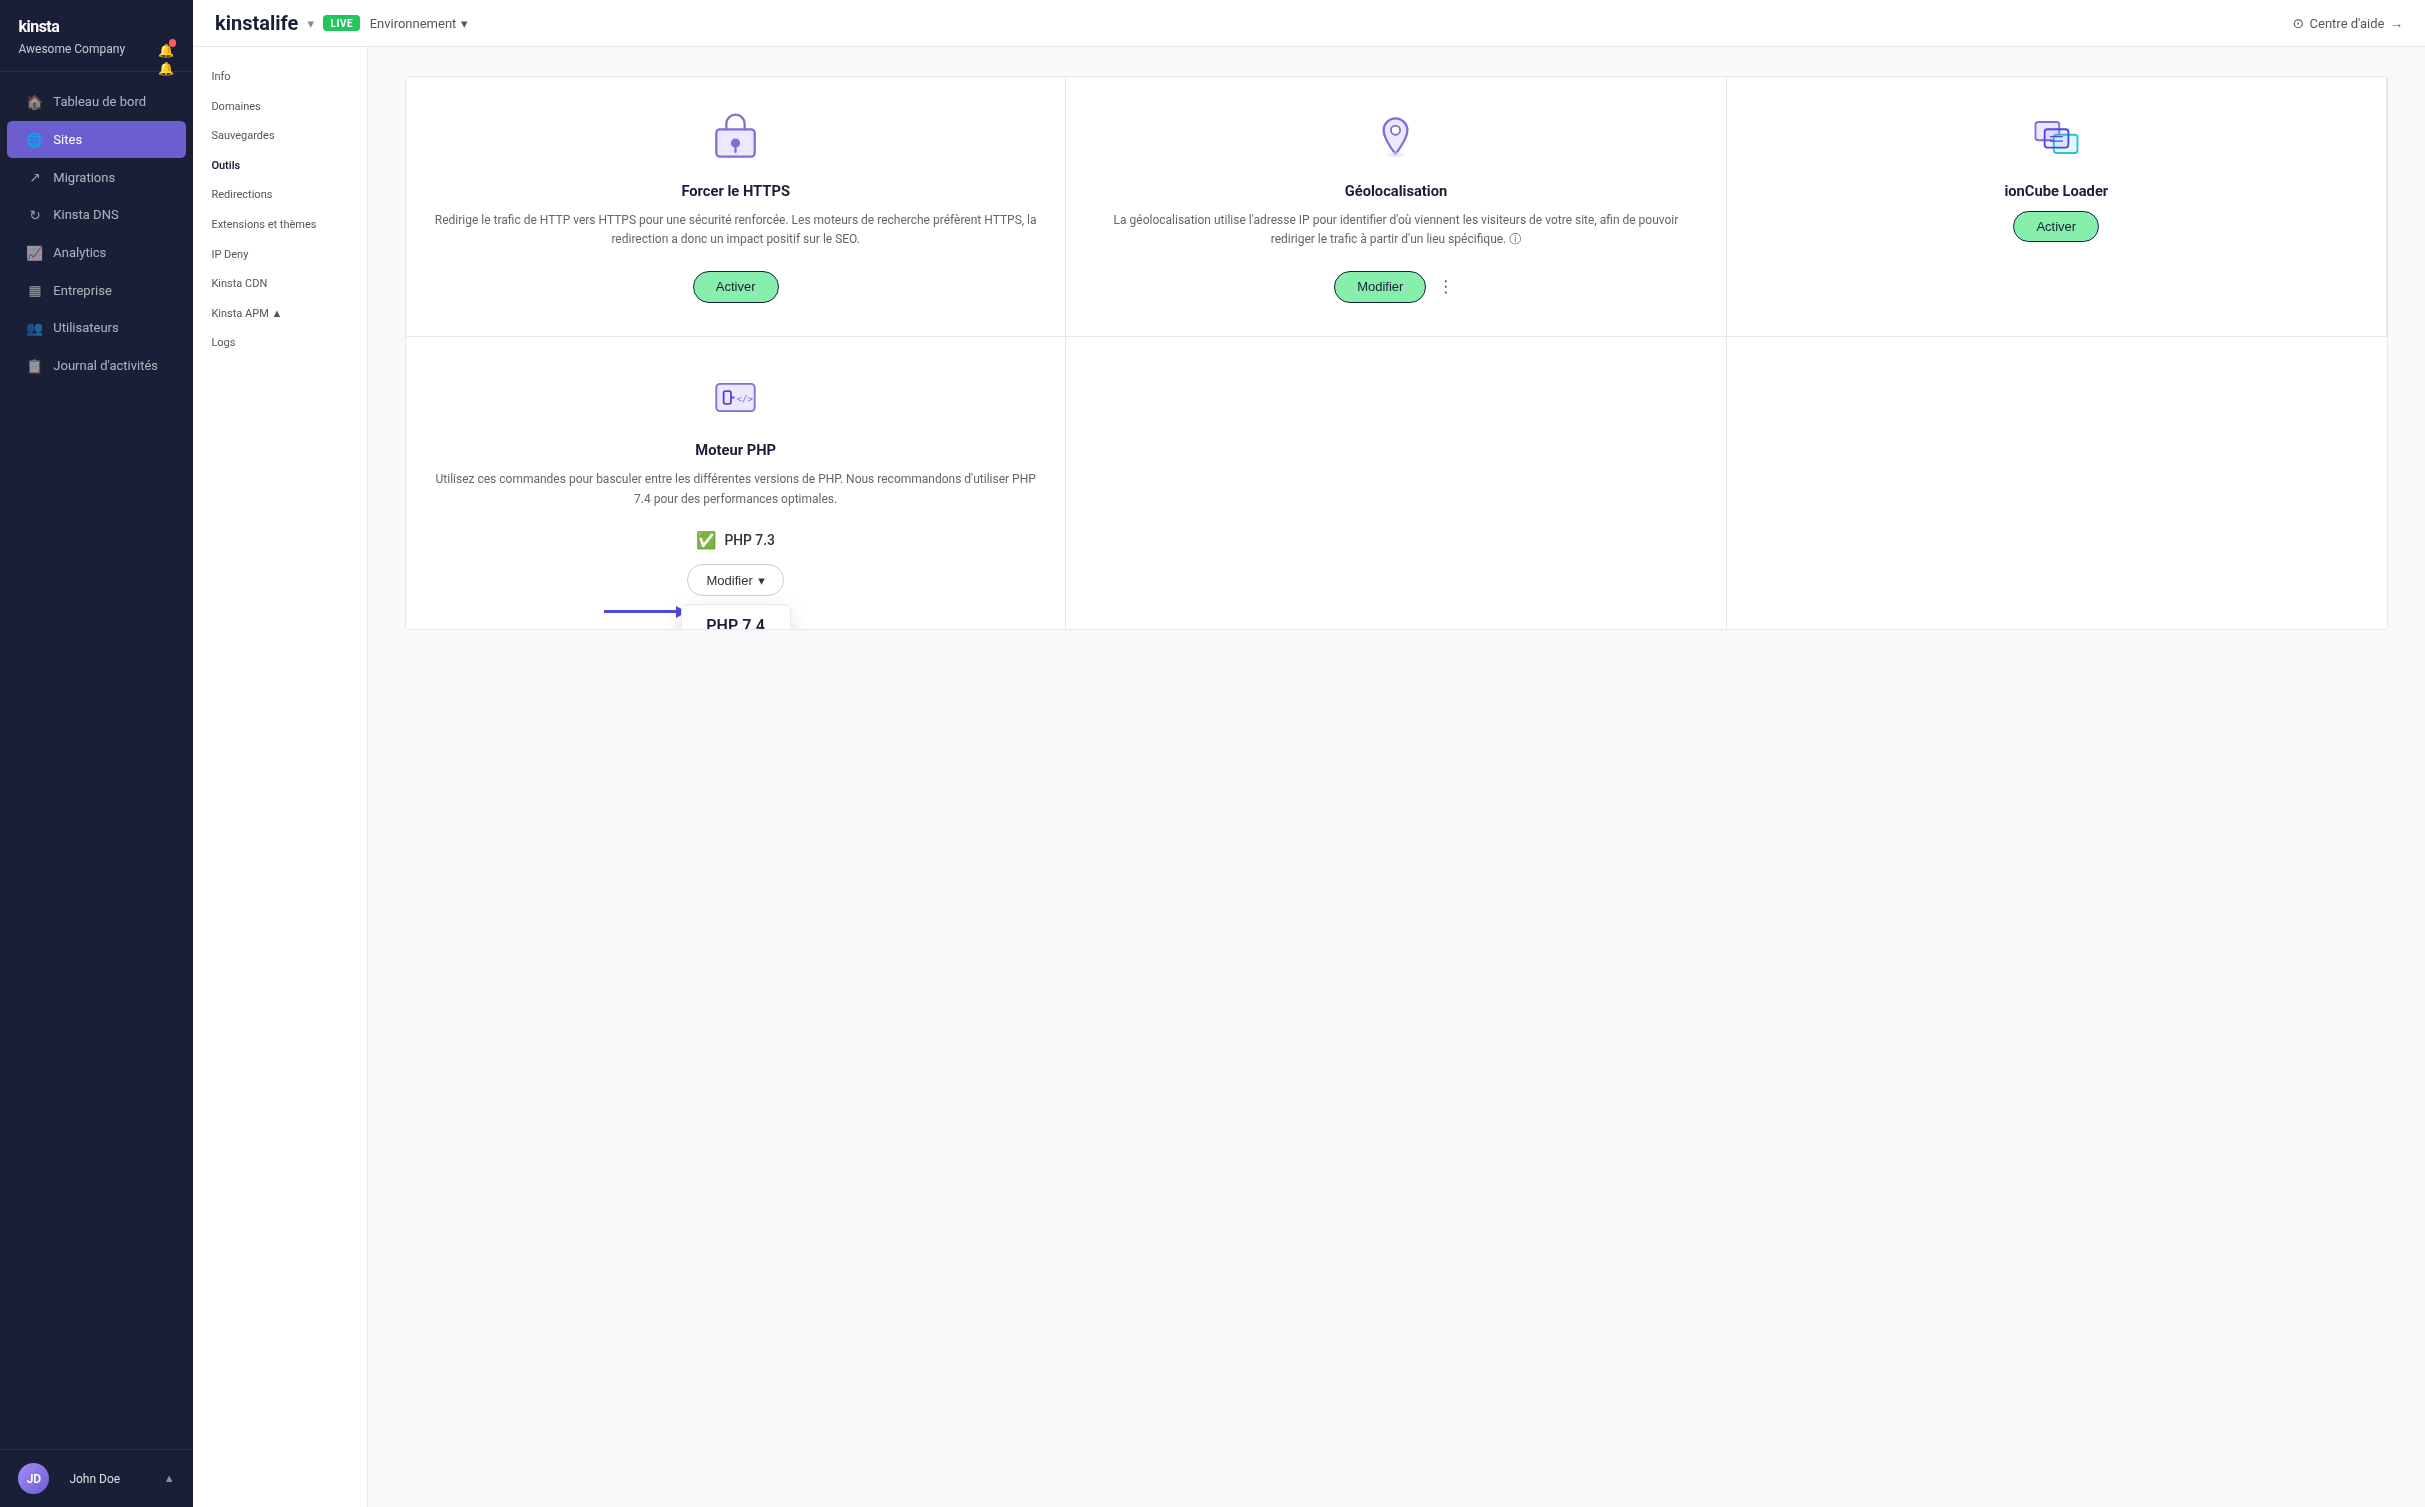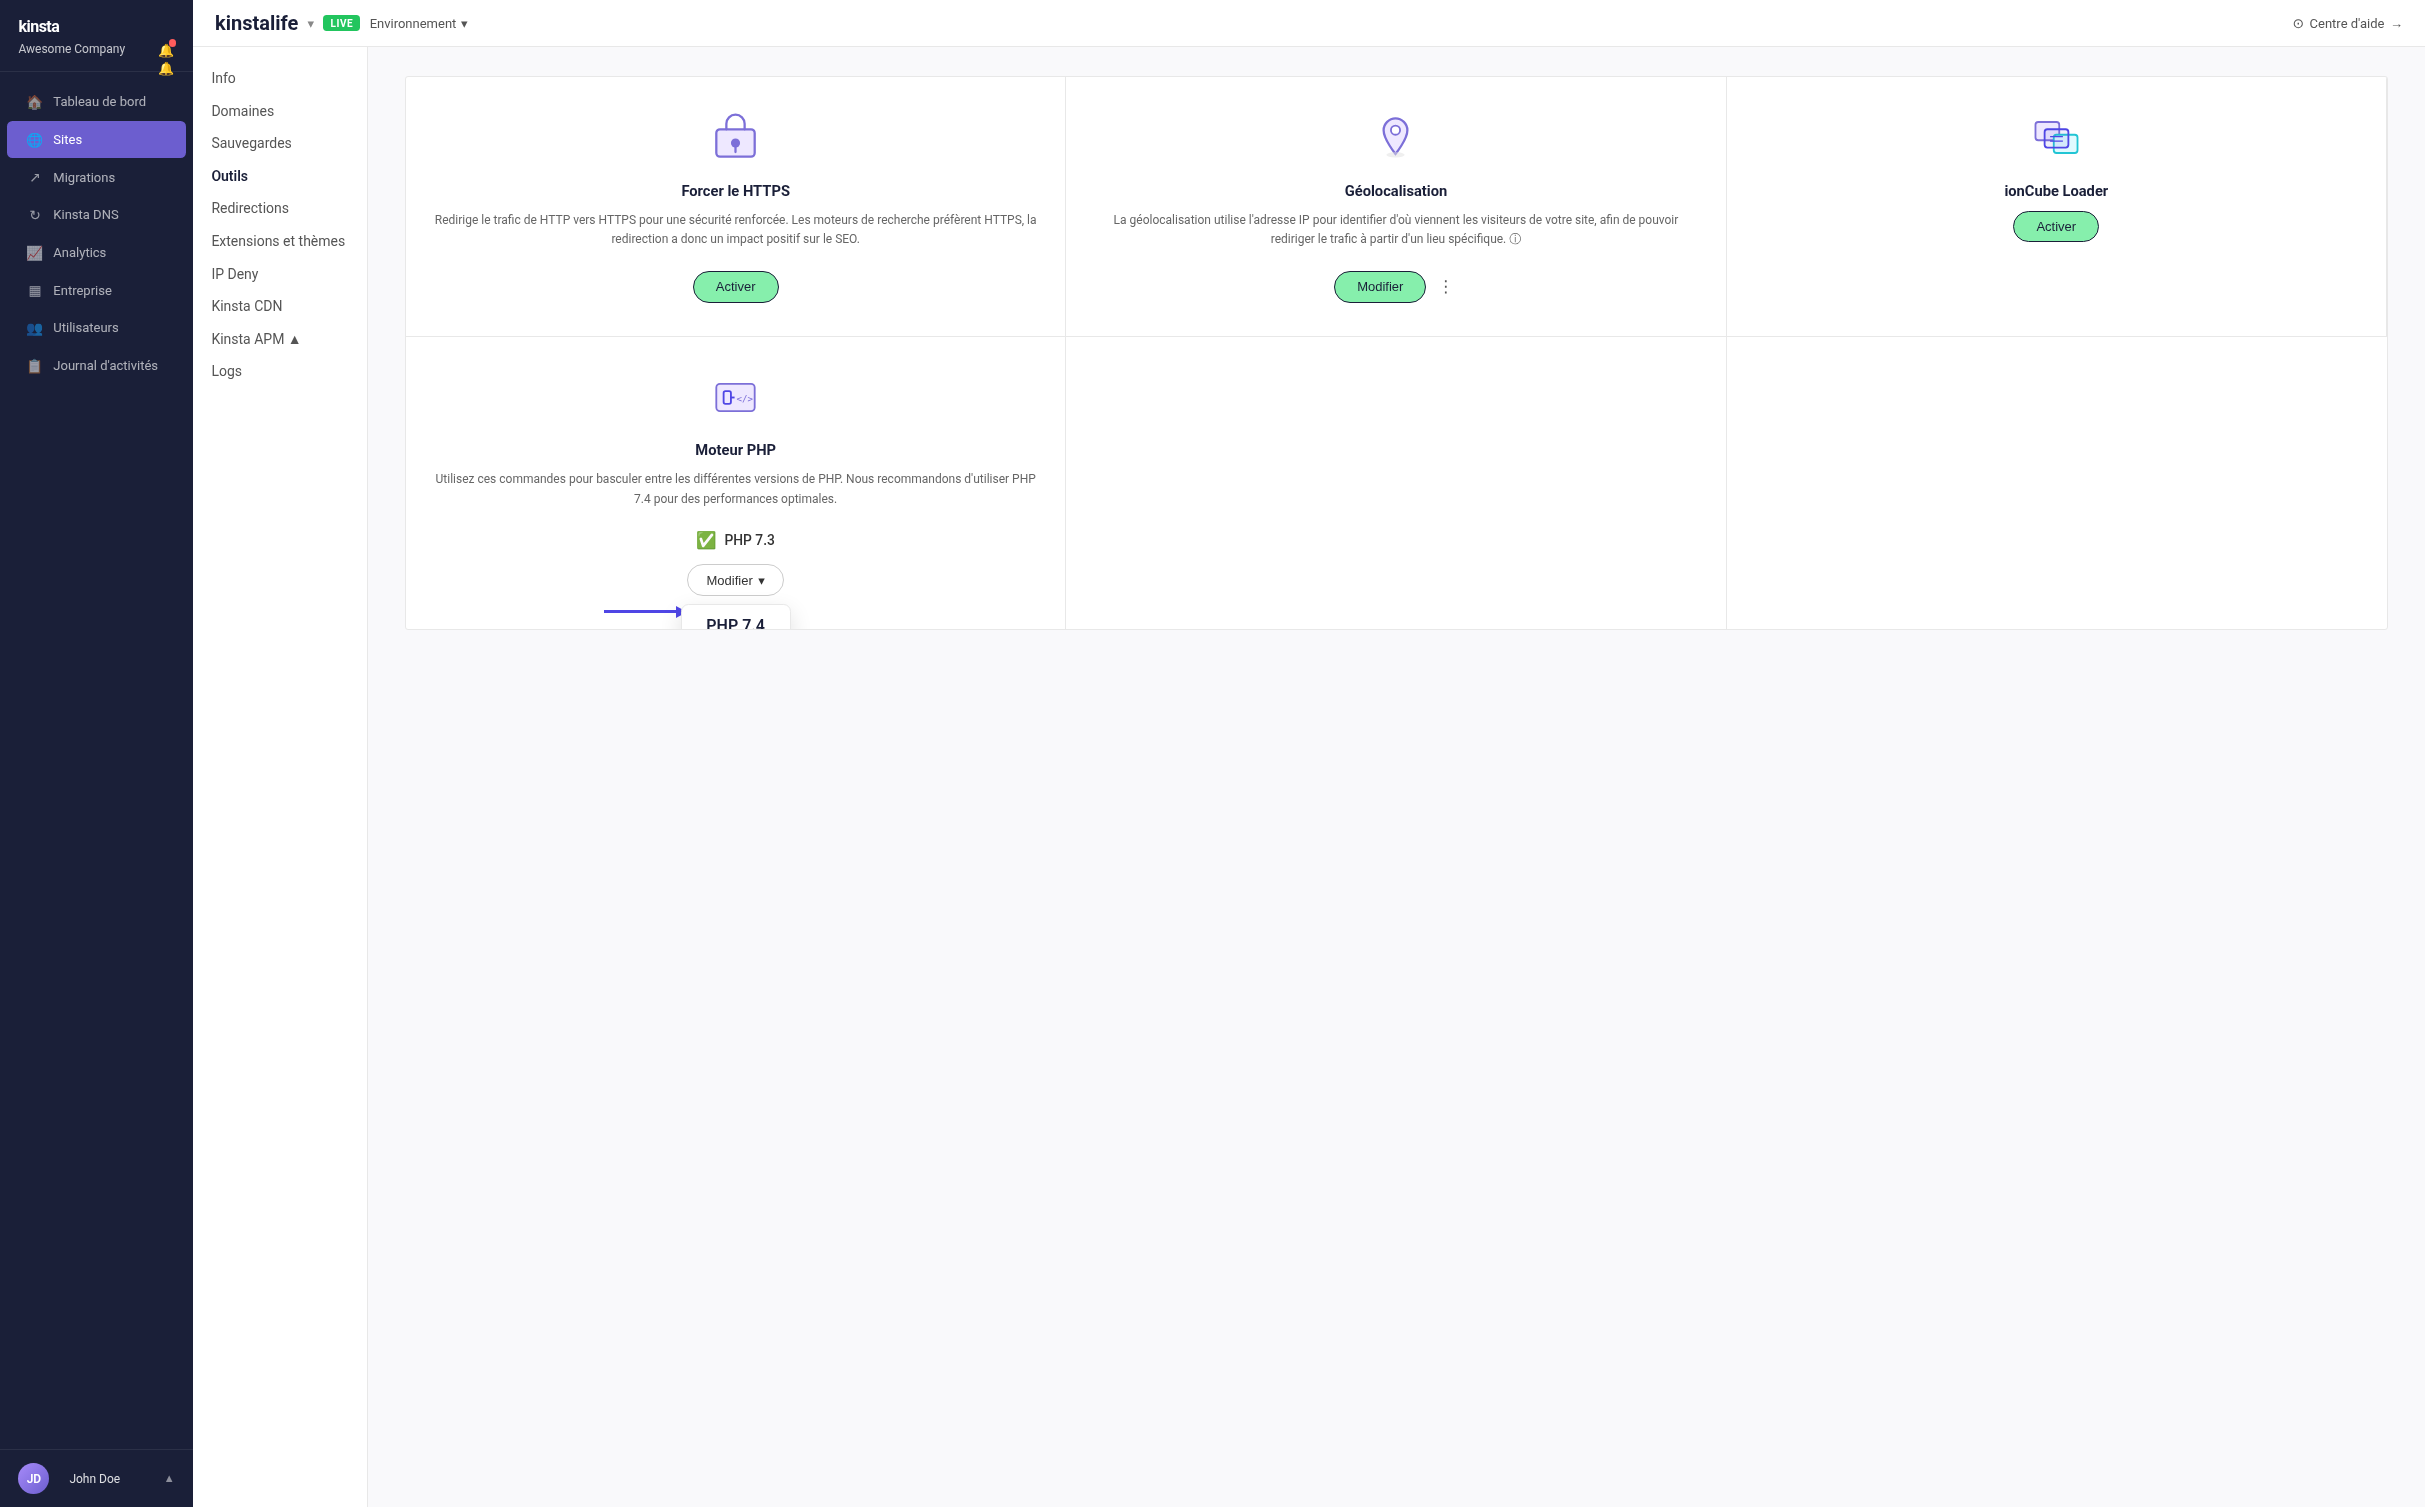--- a/index.html
+++ b/index.html
@@ -144,21 +144,21 @@
     .sub-sidebar {
       width: 175px;
       background: #fff;
       border-right: 0.9px solid #e8e8e8;
       padding: 14.7px 0;
       flex-shrink: 0;
       overflow-y: auto;
     }
     .sub-nav-item {
       padding: 8.3px 18.4px;
-      font-size: 14px;
+      font-size: 11px;
       color: #555;
       cursor: pointer;
       display: block;
     }
     .sub-nav-item.active { color: #1a1f38; font-weight: 600; }
 
     
     .page-content {
       flex: 1;
       overflow-y: auto;

